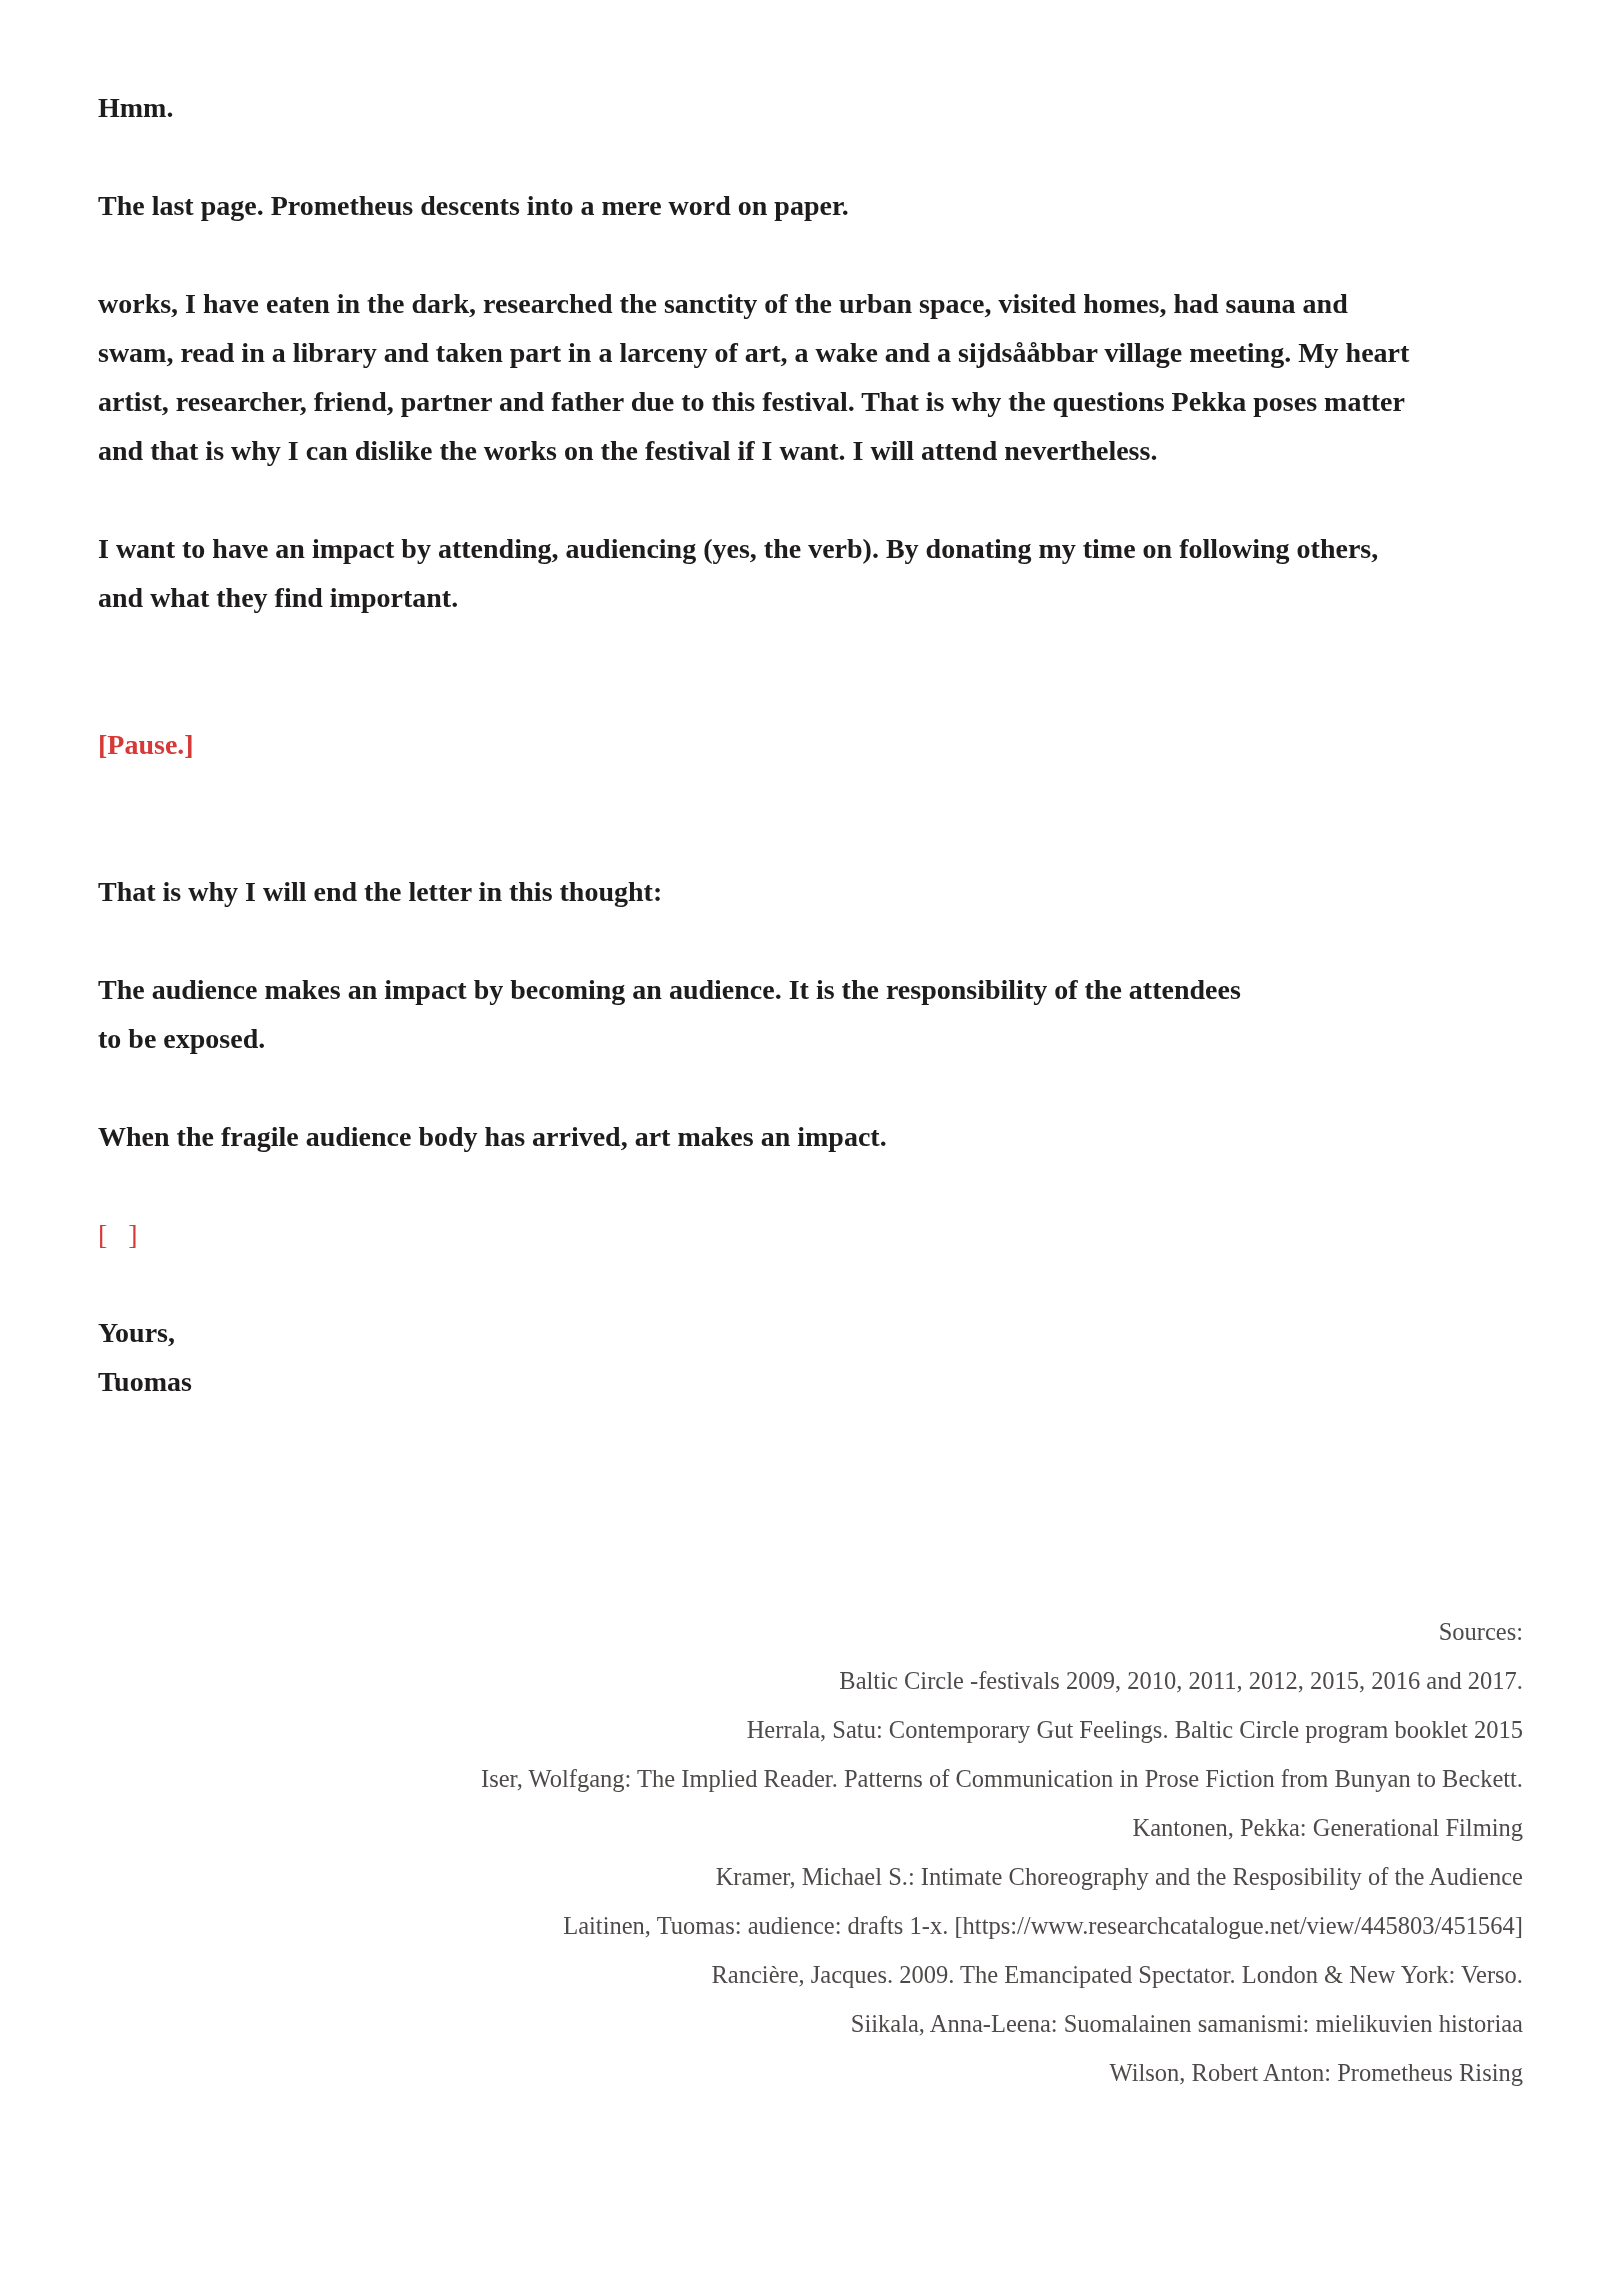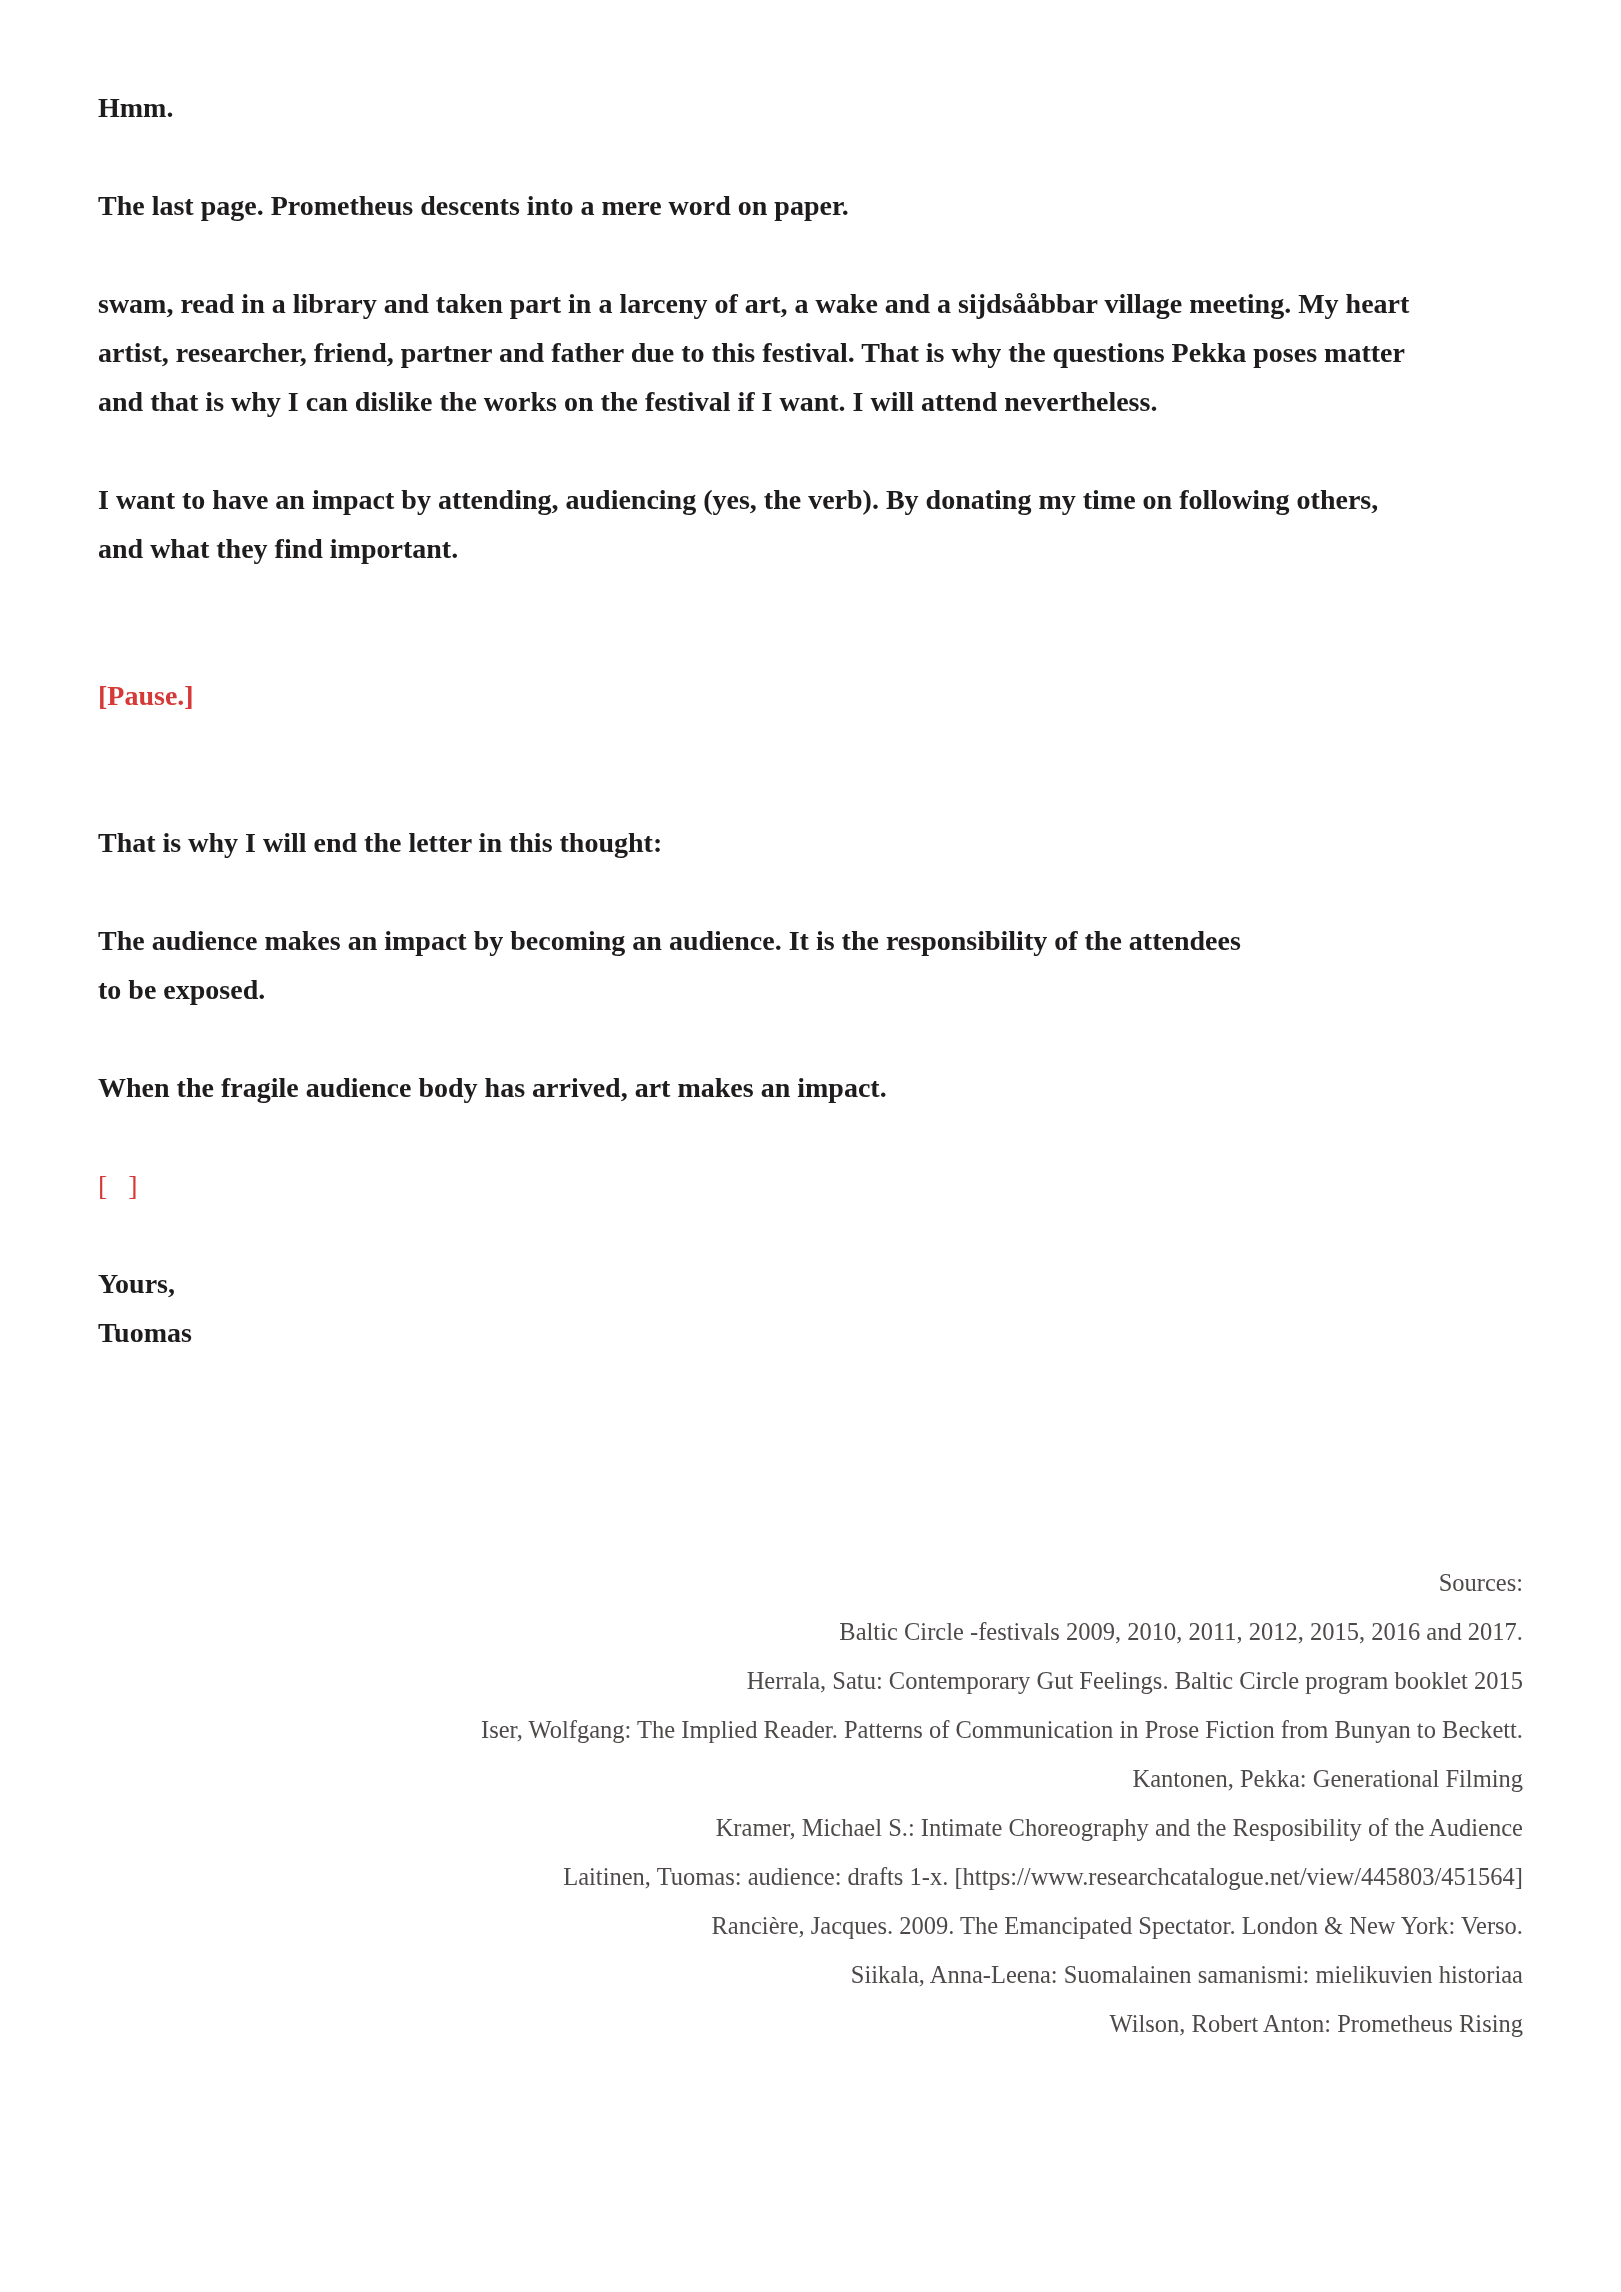--- a/index.html
+++ b/index.html
@@ -64,20 +64,21 @@
 
   <div class="para">
       <div>Hmm.</div>
     </div>
 
   <div class="para">
       <div>The last page. Prometheus descents into a mere word on paper.</div>
     </div>
 
   <div class="para">
+      <div>works, I have eaten in the dark, researched the sanctity of the urban space, visited homes, had sauna and</div>
       <div>swam, read in a library and taken part in a larceny of art, a wake and a sijdsååbbar village meeting. My heart</div>
       <div>artist, researcher, friend, partner and father due to this festival. That is why the questions Pekka poses matter</div>
       <div>and that is why I can dislike the works on the festival if I want. I will attend nevertheless.</div>
     </div>
 
   <div class="para">
       <div>I want to have an impact by attending, audiencing (yes, the verb). By donating my time on following others,</div>
       <div>and what they find important.</div>
     </div>
 

